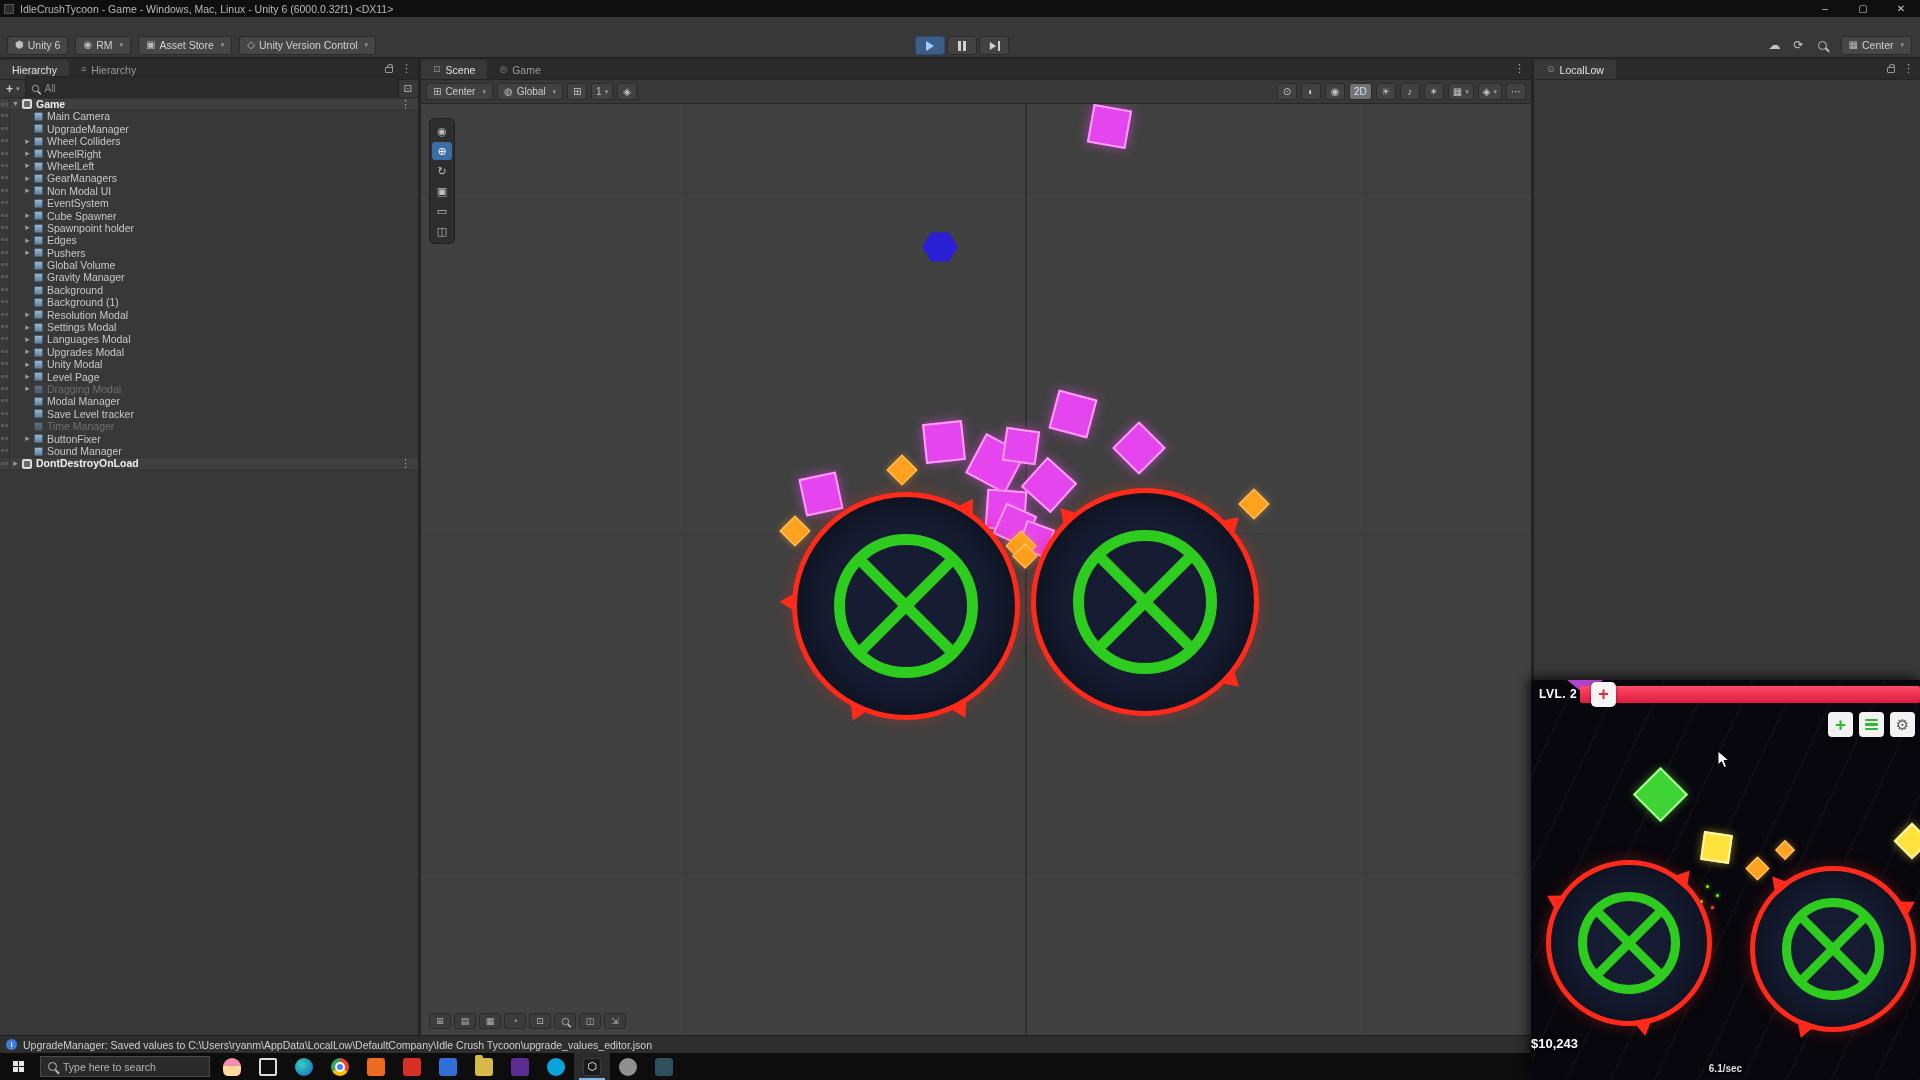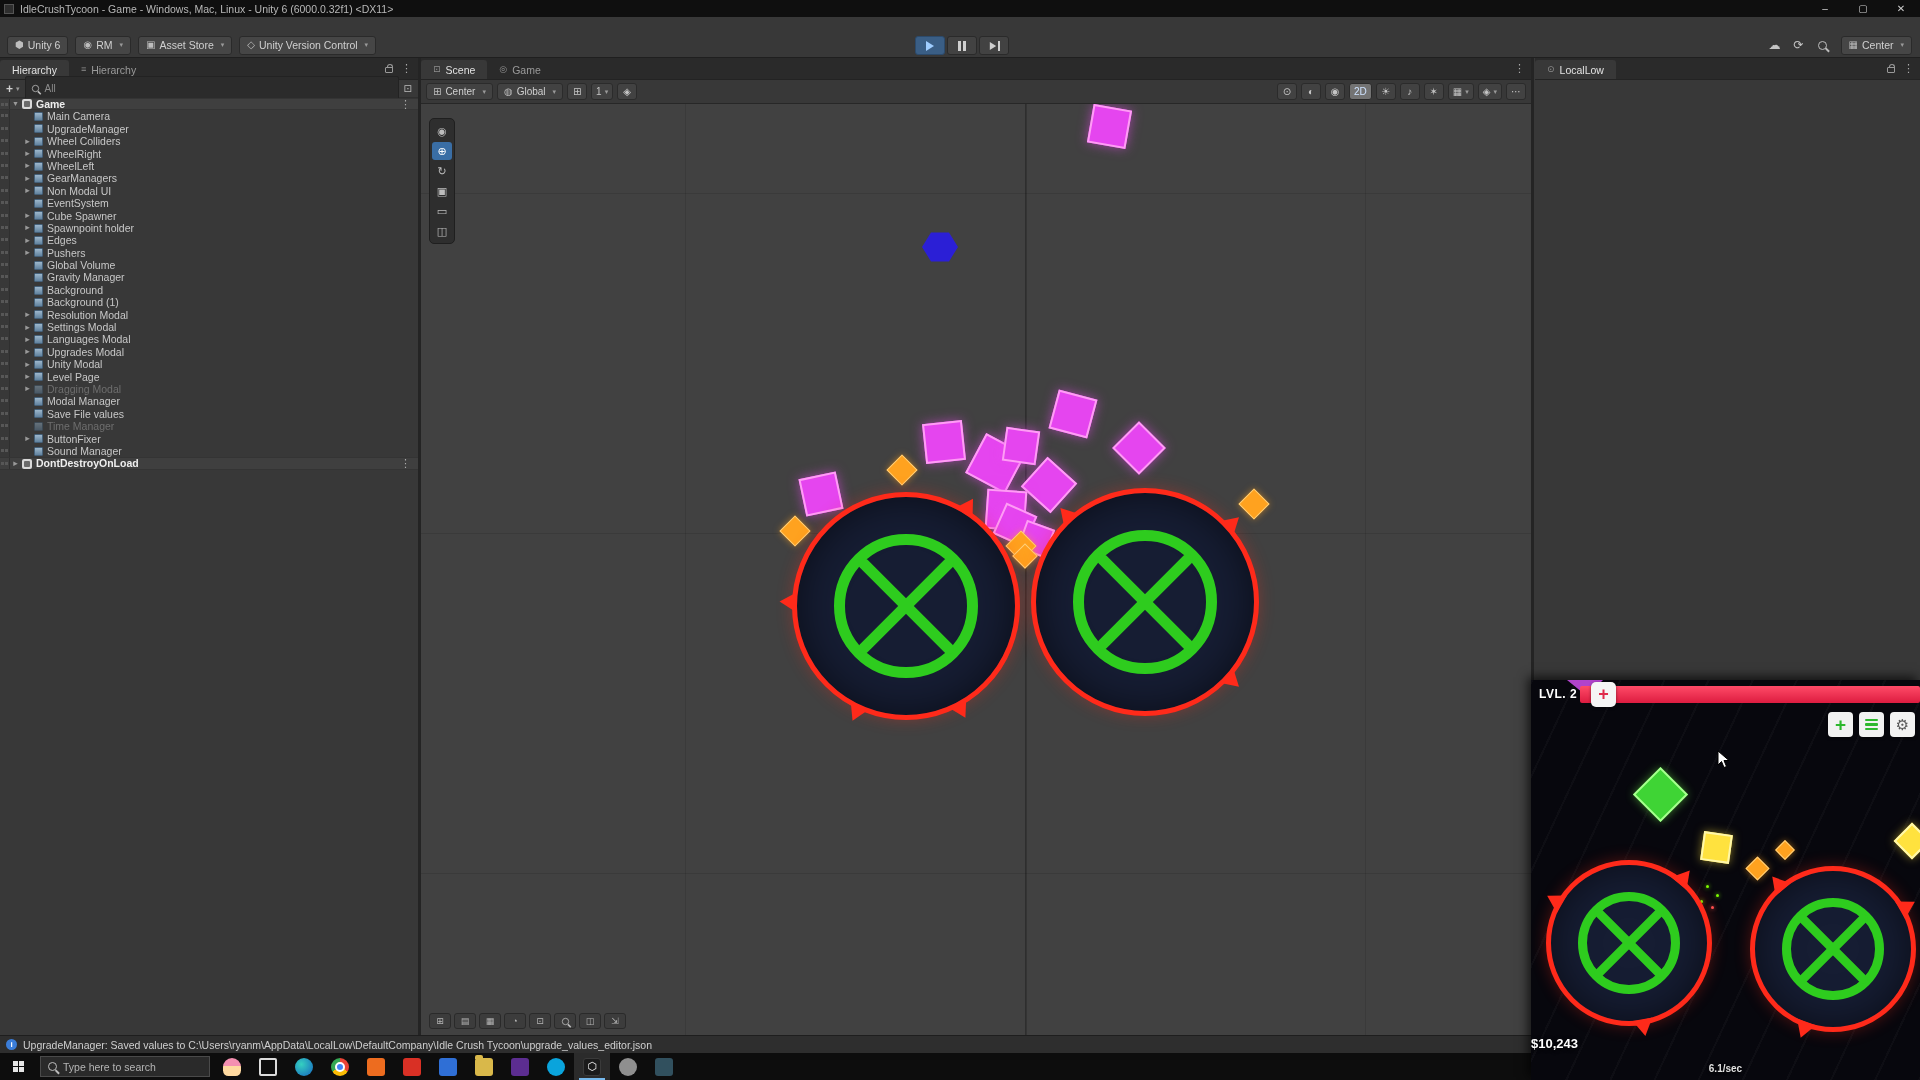--- a/index.html
+++ b/index.html
@@ -463,21 +463,21 @@
             <span class="gutter"></span>
             <span class="arrow"></span>
             <span class="obj-icon"></span>
             <span class="h-label">Modal Manager</span>
           </div>
 
           <div class="h-row">
             <span class="gutter"></span>
             <span class="arrow"></span>
             <span class="obj-icon"></span>
-            <span class="h-label">Save File values</span>
+            <span class="h-label">Save Level tracker</span>
           </div>
 
           <div class="h-row dim">
             <span class="gutter"></span>
             <span class="arrow"></span>
             <span class="obj-icon"></span>
             <span class="h-label">Time Manager</span>
           </div>
 
           <div class="h-row">

